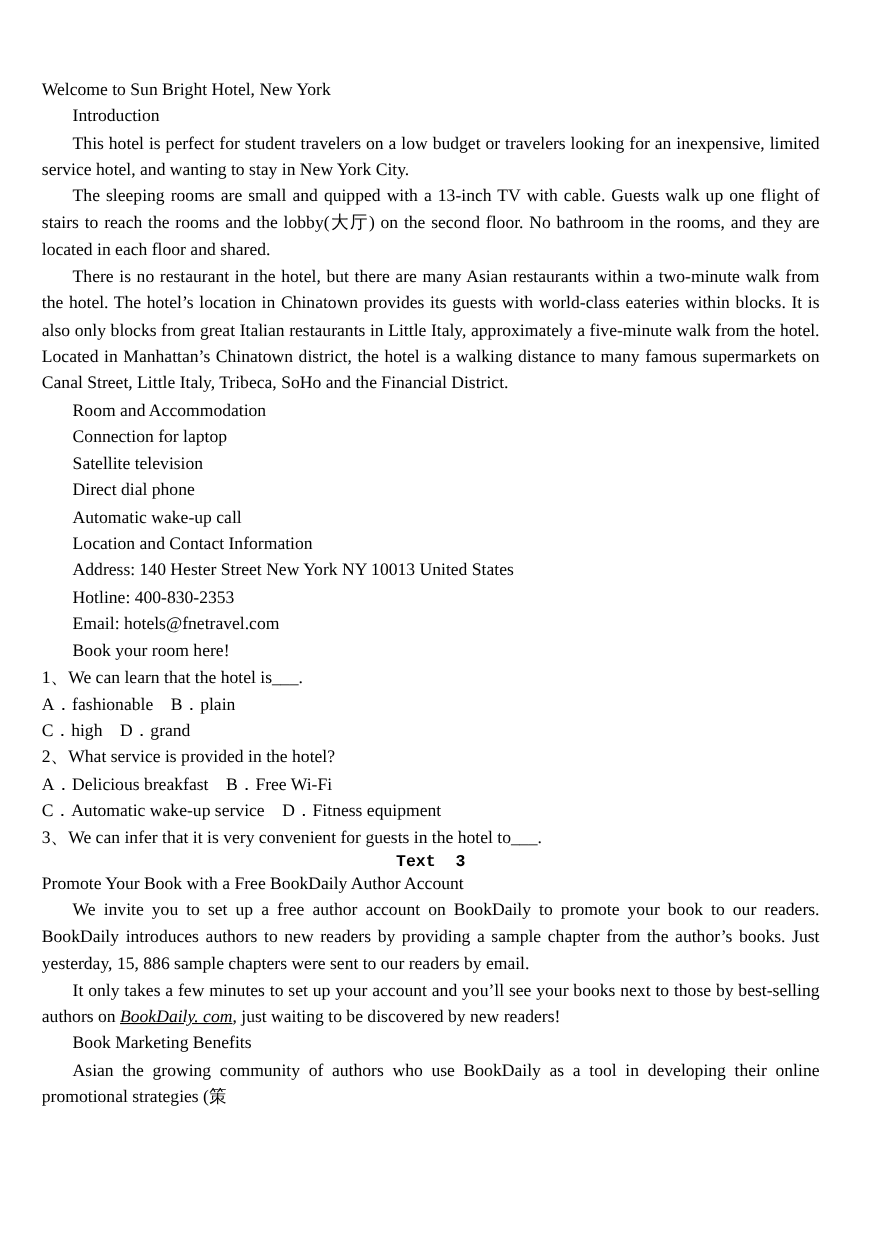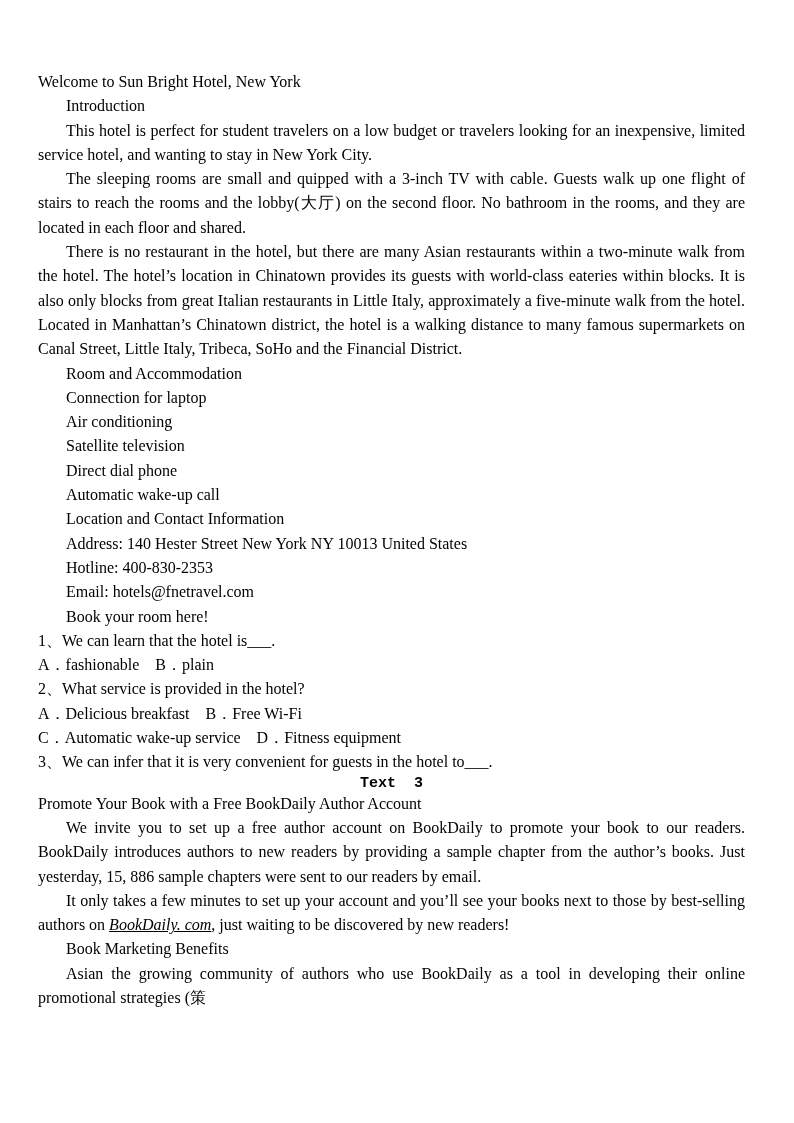--- a/index.html
+++ b/index.html
@@ -48,38 +48,38 @@
 </style>
 </head>
 <body>
 
 <div class="page">
   <div class="content">
 
     <p class="left">Welcome to Sun Bright Hotel, New York</p>
     <p class="indent">Introduction</p>
     <p class="indent">This hotel is perfect for student travelers on a low budget or travelers looking for an inexpensive, limited service hotel, and wanting to stay in New York City.</p>
-    <p class="indent">The sleeping rooms are small and quipped with a 3-inch TV with cable. Guests walk up one flight of stairs to reach the rooms and the lobby(大厅) on the second floor. No bathroom in the rooms, and they are located in each floor and shared.</p>
+    <p class="indent">The sleeping rooms are small and quipped with a 13-inch TV with cable. Guests walk up one flight of stairs to reach the rooms and the lobby(大厅) on the second floor. No bathroom in the rooms, and they are located in each floor and shared.</p>
     <p class="indent">There is no restaurant in the hotel, but there are many Asian restaurants within a two-minute walk from the hotel. The hotel’s location in Chinatown provides its guests with world-class eateries within blocks. It is also only blocks from great Italian restaurants in Little Italy, approximately a five-minute walk from the hotel. Located in Manhattan’s Chinatown district, the hotel is a walking distance to many famous supermarkets on Canal Street, Little Italy, Tribeca, SoHo and the Financial District.</p>
 
     <p class="indent">Room and Accommodation</p>
     <p class="indent">Connection for laptop</p>
-    <p class="indent">Air conditioning</p>
     <p class="indent">Satellite television</p>
     <p class="indent">Direct dial phone</p>
     <p class="indent">Automatic wake-up call</p>
 
     <p class="indent">Location and Contact Information</p>
     <p class="indent">Address: 140 Hester Street New York NY 10013 United States</p>
     <p class="indent">Hotline: 400-830-2353</p>
     <p class="indent">Email: hotels@fnetravel.com</p>
     <p class="indent">Book your room here!</p>
 
     <p class="left">1、We can learn that the hotel is___.</p>
     <p class="left">A．fashionable　B．plain</p>
+    <p class="left">C．high　D．grand</p>
 
     <p class="left">2、What service is provided in the hotel?</p>
     <p class="left">A．Delicious breakfast　B．Free Wi-Fi</p>
     <p class="left">C．Automatic wake-up service　D．Fitness equipment</p>
 
     <p class="left">3、We can infer that it is very convenient for guests in the hotel to___.</p>
 
     <p class="text3-heading">Text  3</p>
     <p class="left">Promote Your Book with a Free BookDaily Author Account</p>
     <p class="indent">We invite you to set up a free author account on BookDaily to promote your book to our readers. BookDaily introduces authors to new readers by providing a sample chapter from the author’s books. Just yesterday, 15, 886 sample chapters were sent to our readers by email.</p>

